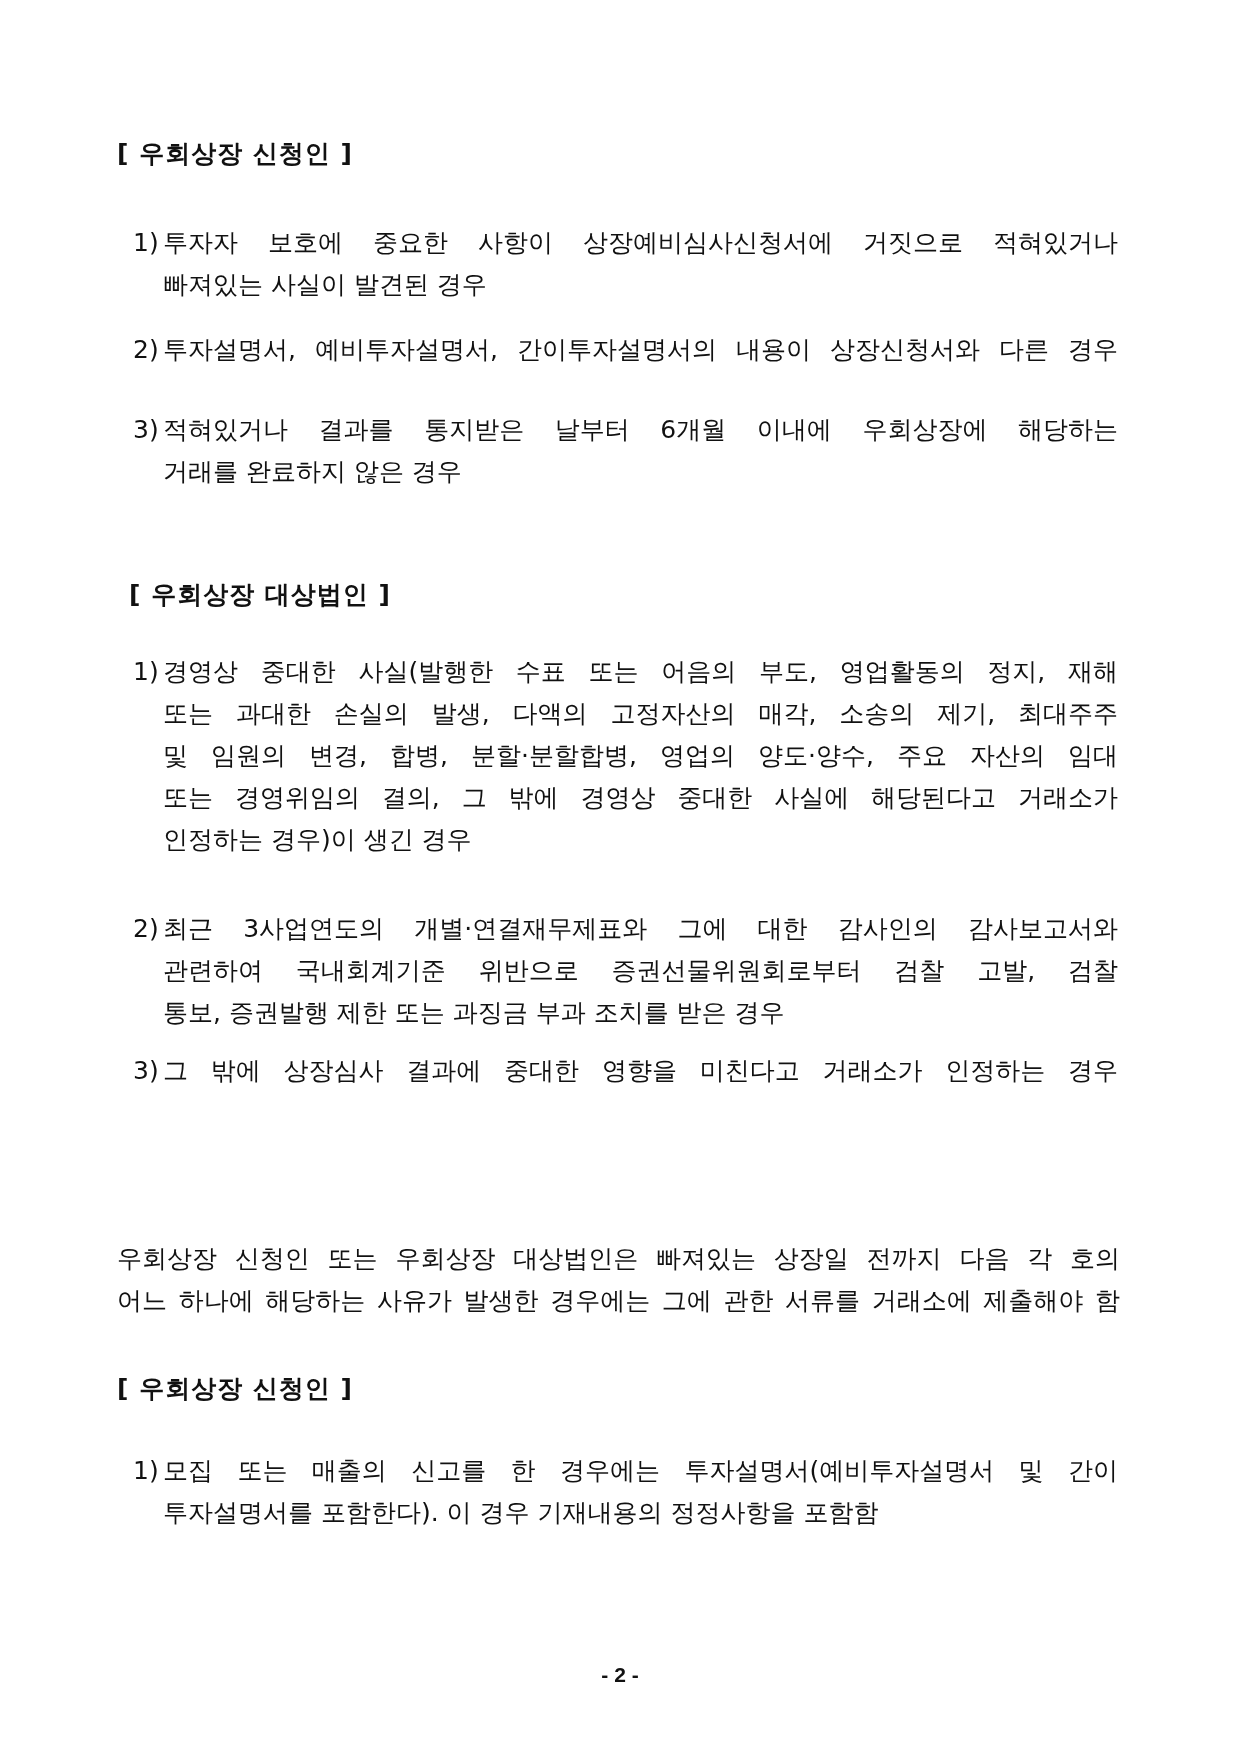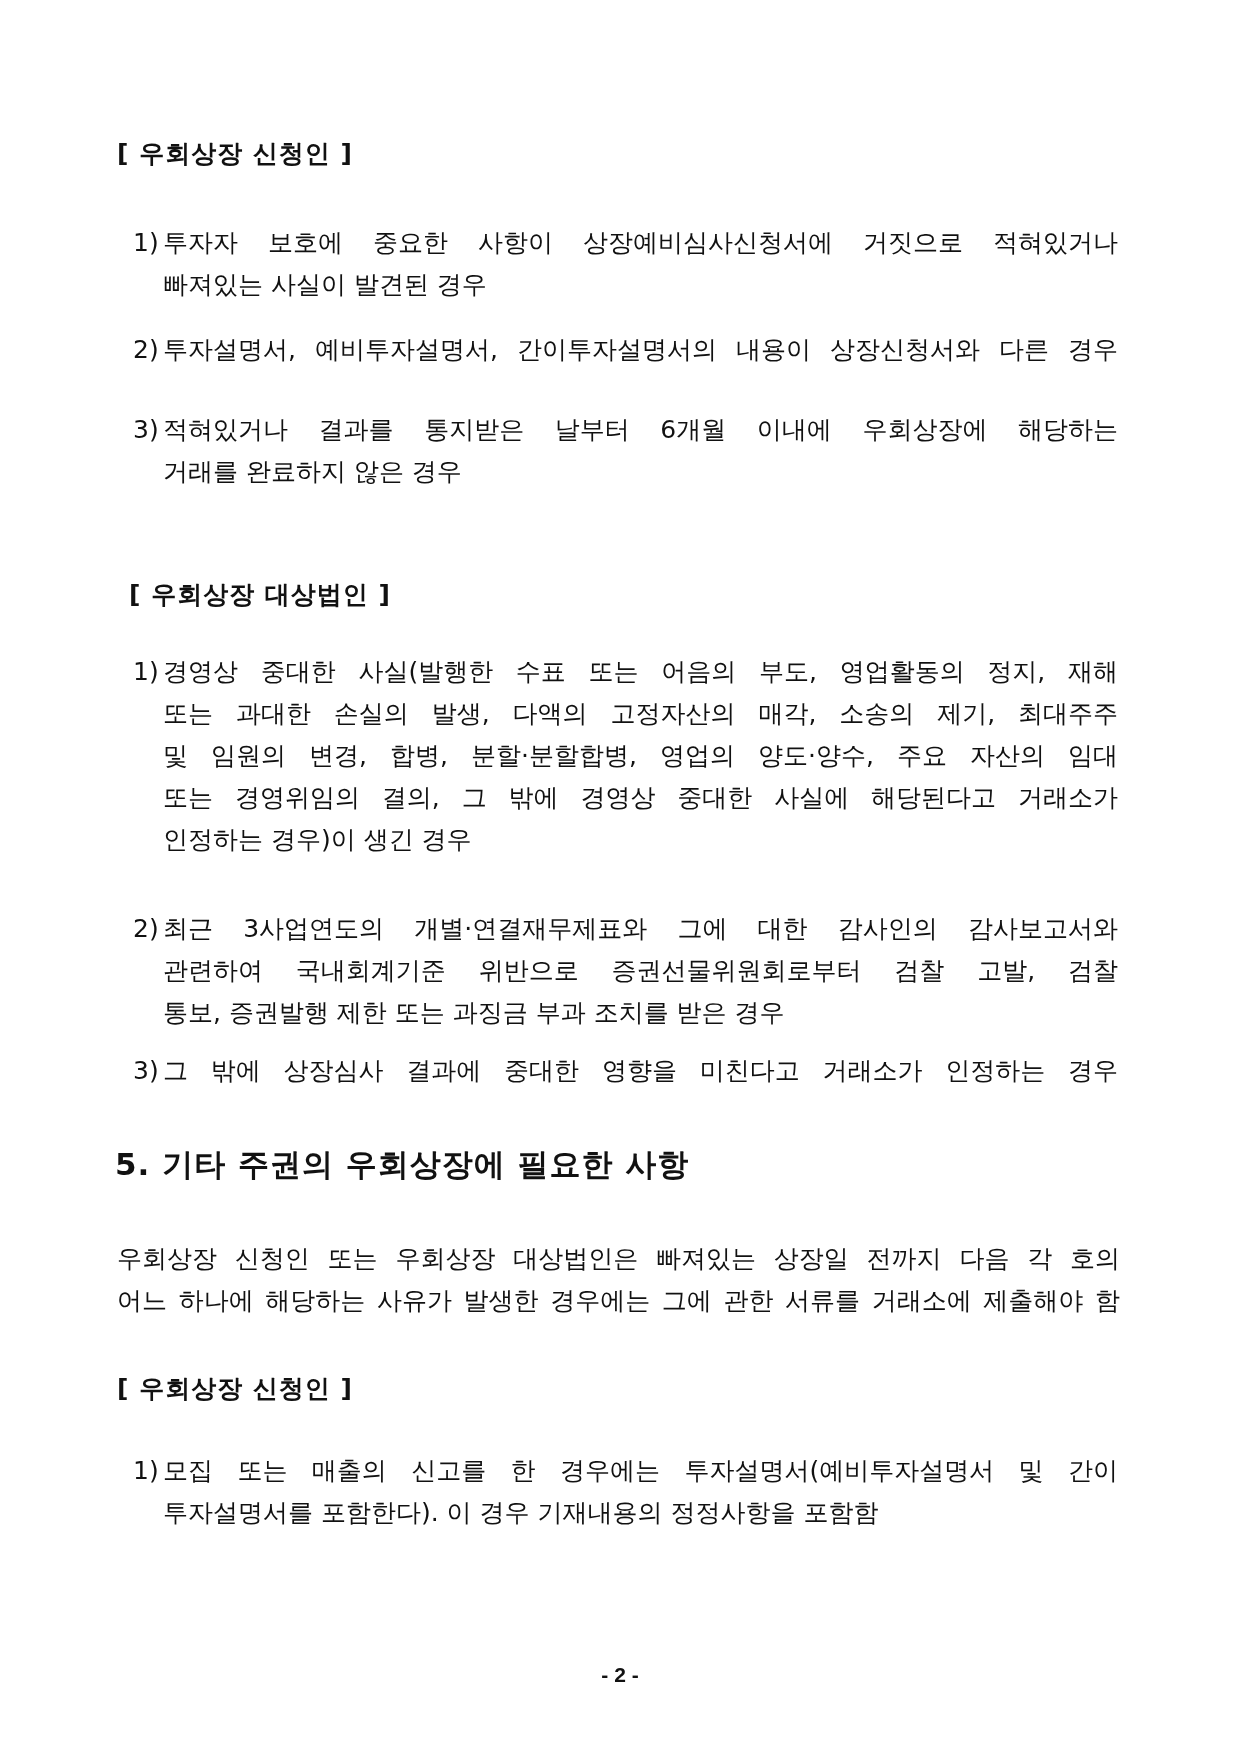--- a/index.html
+++ b/index.html
@@ -89,21 +89,20 @@
     </span>
   </div>
 
   <div class="item" style="top:1050px;">
     <span class="num">3)</span>
     <span class="txt">
       <span class="jline">그 밖에 상장심사 결과에 중대한 영향을 미친다고 거래소가 인정하는 경우</span>
     </span>
   </div>
 
-  <div class="abs heading" style="left:115px; top:1144px;">5. 기타 주권의 우회상장에 필요한 사항</div>
 
   <div class="para" style="top:1238px;">
     <span class="jline">우회상장 신청인 또는 우회상장 대상법인은 빠져있는 상장일 전까지 다음 각 호의</span>
     <span class="jline">어느 하나에 해당하는 사유가 발생한 경우에는 그에 관한 서류를 거래소에 제출해야 함</span>
   </div>
 
   <div class="abs subhead" style="left:117px; top:1372px;">[ 우회상장 신청인 ]</div>
 
   <div class="item" style="top:1450px;">
     <span class="num">1)</span>

